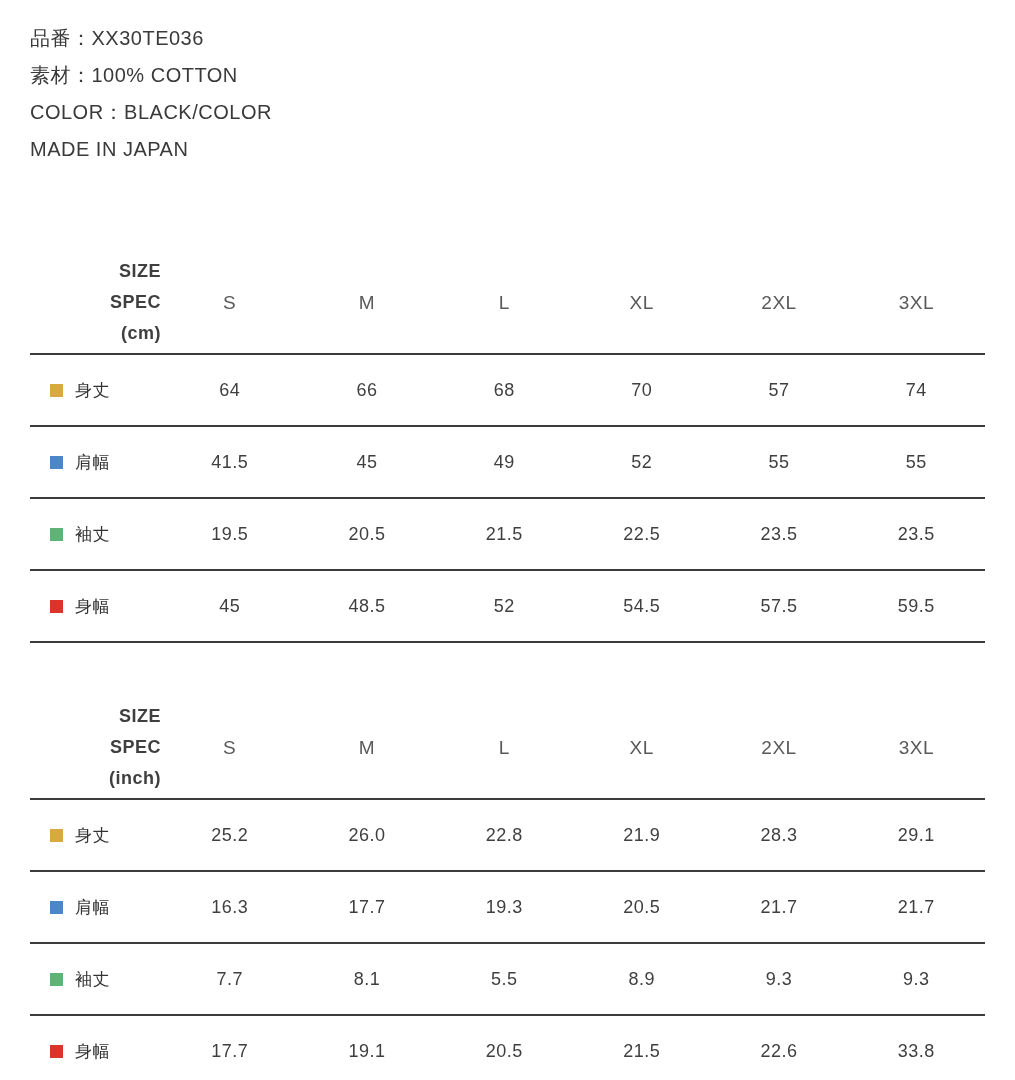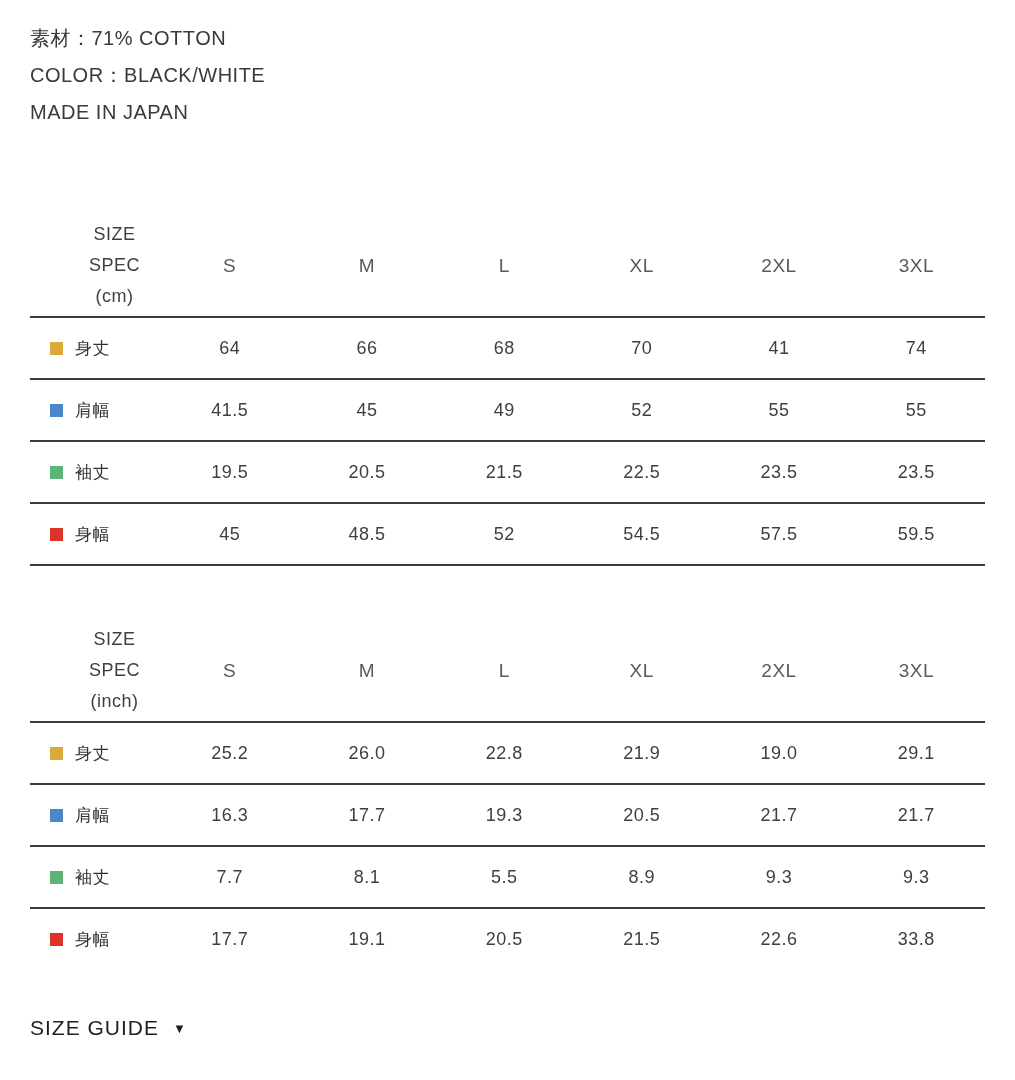--- a/index.html
+++ b/index.html
@@ -37,31 +37,31 @@
   thead th {
     font-weight: normal;
     font-size: 19px;
     color: #5a5a5a;
     text-align: center;
     vertical-align: middle;
     height: 102px;
     border-bottom: 2px solid #3c3c3c;
     letter-spacing: 0.5px;
   }
-  thead th.hdr-cell { text-align: center; }
+  thead th.hdr-cell { text-align: right; font-weight: bold; }
   .hdr-block {
     padding-left: 38px;
     font-size: 18px;
     line-height: 31px;
     color: #3f3f3f;
     letter-spacing: 0.5px;
   }
 
   tbody td {
-    height: 62px;
+    height: 72px;
     vertical-align: middle;
     text-align: center;
     font-size: 18px;
     color: #3f3f3f;
     border-bottom: 2px solid #3c3c3c;
     letter-spacing: 0.5px;
   }
   tbody td.label-cell {
     text-align: left;
     padding-left: 20px;
@@ -96,22 +96,23 @@
     margin-left: 14px;
     color: #1f1f1f;
   }
 </style>
 </head>
 <body>
 
 <div class="page">
 
   <div class="info">
-    <div class="info-line">素材：71% COTTON</div>
-    <div class="info-line">COLOR：BLACK/WHITE</div>
+    <div class="info-line">品番：XX30TE036</div>
+    <div class="info-line">素材：100% COTTON</div>
+    <div class="info-line">COLOR：BLACK/COLOR</div>
     <div class="info-line">MADE IN JAPAN</div>
   </div>
 
   <div id="tables">
       <table class="spec-table first">
         <colgroup>
           <col class="label-col">
           <col>
           <col>
           <col>
@@ -136,21 +137,21 @@
             <th>3XL</th>
           </tr>
         </thead>
         <tbody>
           <tr>
             <td class="label-cell"><span class="sq" style="background: rgb(217, 169, 60);"></span><span class="jp-label">身丈</span></td>
             <td>64</td>
             <td>66</td>
             <td>68</td>
             <td>70</td>
-            <td>41</td>
+            <td>57</td>
             <td>74</td>
           </tr>
           <tr>
             <td class="label-cell"><span class="sq" style="background: rgb(74, 134, 200);"></span><span class="jp-label">肩幅</span></td>
             <td>41.5</td>
             <td>45</td>
             <td>49</td>
             <td>52</td>
             <td>55</td>
             <td>55</td>
@@ -202,21 +203,21 @@
             <th>3XL</th>
           </tr>
         </thead>
         <tbody>
           <tr>
             <td class="label-cell"><span class="sq" style="background: rgb(217, 169, 60);"></span><span class="jp-label">身丈</span></td>
             <td>25.2</td>
             <td>26.0</td>
             <td>22.8</td>
             <td>21.9</td>
-            <td>19.0</td>
+            <td>28.3</td>
             <td>29.1</td>
           </tr>
           <tr>
             <td class="label-cell"><span class="sq" style="background: rgb(74, 134, 200);"></span><span class="jp-label">肩幅</span></td>
             <td>16.3</td>
             <td>17.7</td>
             <td>19.3</td>
             <td>20.5</td>
             <td>21.7</td>
             <td>21.7</td>

